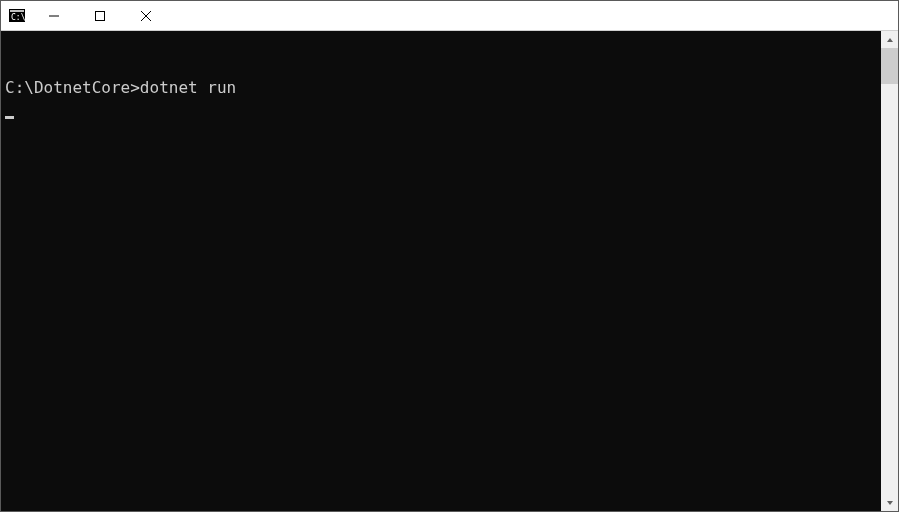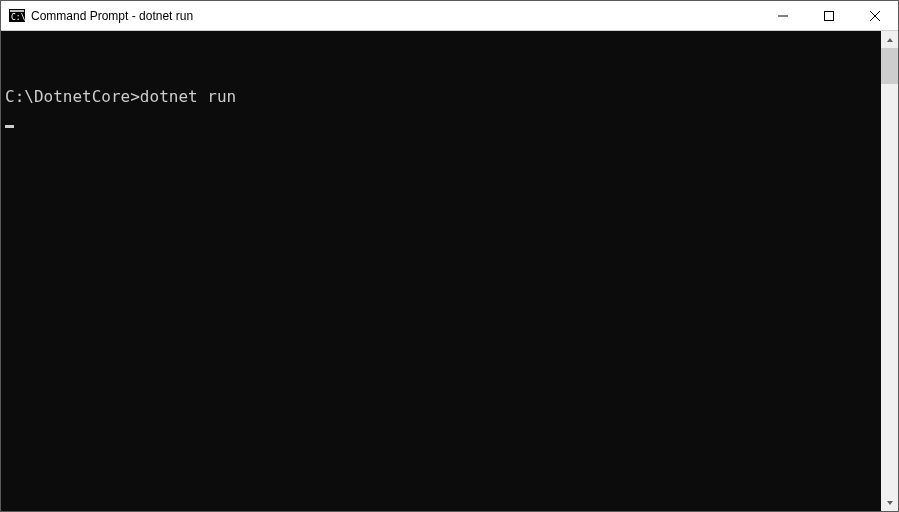--- a/index.html
+++ b/index.html
@@ -74,21 +74,21 @@
       position: relative;
       min-height: 0;
     }
     .terminal {
       flex: 1;
       background: #0c0c0c;
       color: #cccccc;
       font-family: Consolas, "Lucida Console", monospace;
       font-size: 16px;
       line-height: 22px;
-      padding: 11px 0 0 4px;
+      padding: 2px 0 0 4px;
       white-space: pre;
       overflow: hidden;
     }
     .terminal .prompt-line {
       display: block;
     }
     .cursor {
       display: inline-block;
       width: 9px;
       height: 3px;
@@ -136,21 +136,20 @@
 <div class="window">
   <div class="titlebar">
     <div class="titlebar-icon">
       <svg viewBox="0 0 16 16">
         <rect x="0" y="1" width="16" height="13" fill="#000"></rect>
         <rect x="1" y="4" width="14" height="9" fill="#000"></rect>
         <rect x="1" y="2" width="14" height="2" fill="#bfbfbf"></rect>
         <text x="2" y="12" font-size="8" font-family="monospace" fill="#fff">C:\</text>
       </svg>
     </div>
-    <div class="titlebar-title">Command Prompt - dotnet  run</div>
     <div class="window-controls">
       <div class="win-btn">
         <svg viewBox="0 0 10 10">
             <line x1="0" y1="5" x2="10" y2="5" stroke="#000" stroke-width="1"></line>
           </svg>
       </div>
       <div class="win-btn">
         <svg viewBox="0 0 10 10">
             <rect x="0.5" y="0.5" width="9" height="9" fill="none" stroke="#000" stroke-width="1"></rect>
           </svg>

